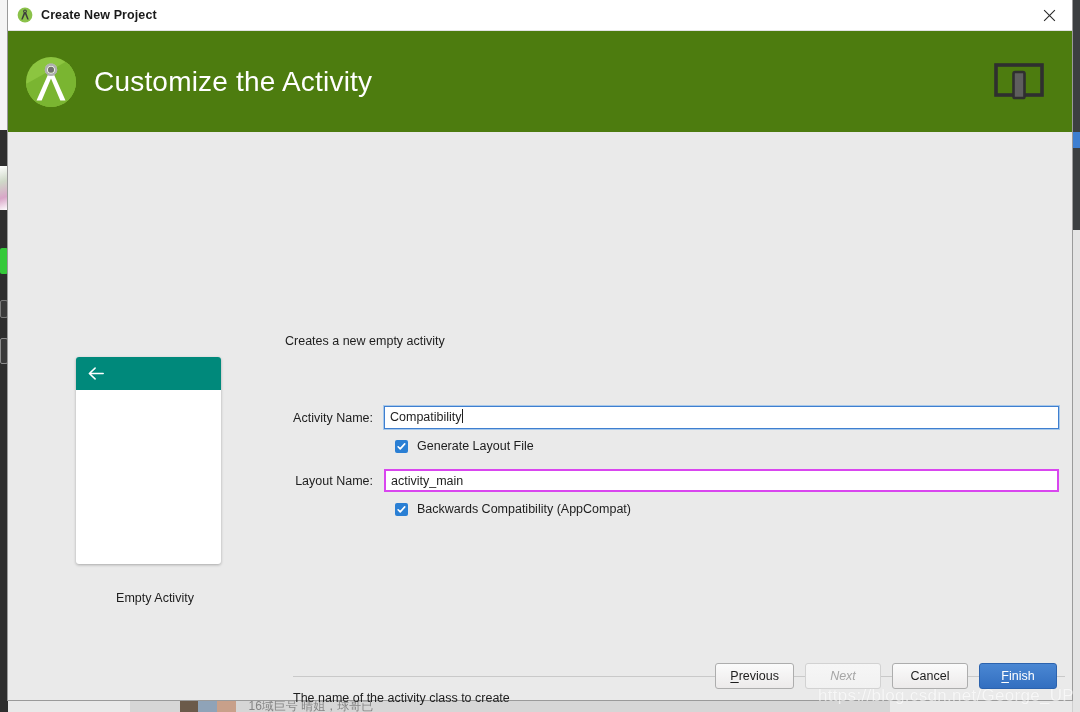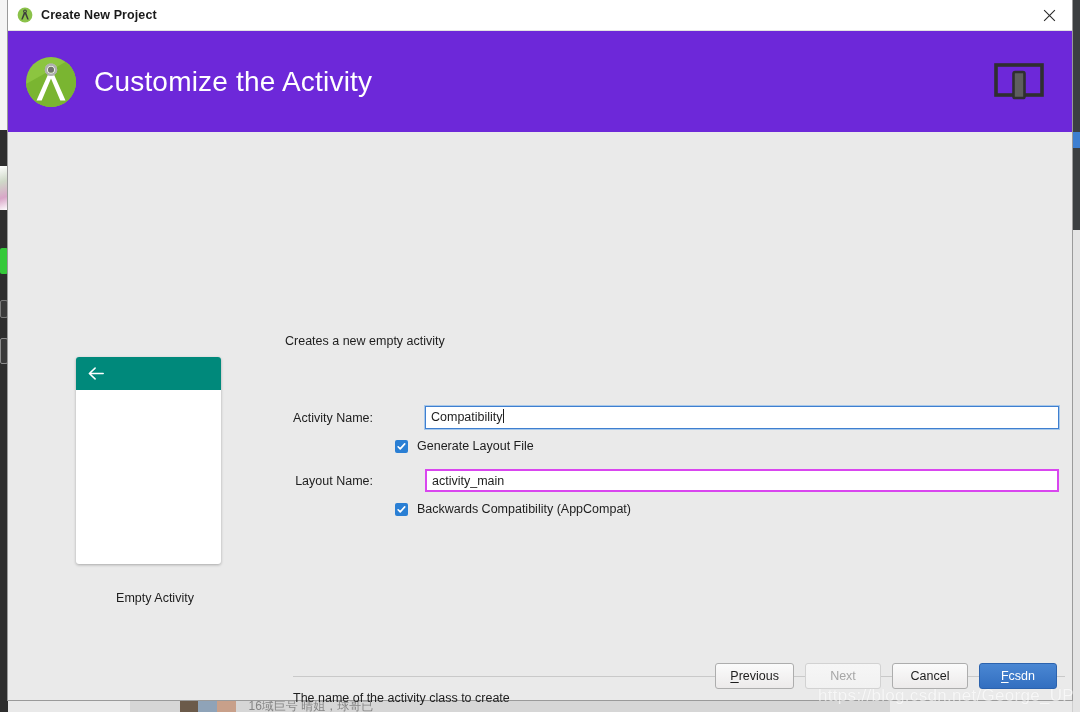--- a/index.html
+++ b/index.html
@@ -148,21 +148,21 @@
     display: flex;
     align-items: center;
     justify-content: center;
     cursor: pointer;
   }
   .titlebar-close svg { display:block; }
 
   
   .header-banner {
     height: 101px;
-    background: #6d28d9;
+    background: #4d7c0f;
     display: flex;
     align-items: center;
     flex: 0 0 auto;
     position: relative;
   }
   .header-logo {
     width: 54px;
     height: 54px;
     margin-left: 16px;
     margin-right: 16px;
@@ -233,21 +233,20 @@
     position: absolute;
     left: 277px;
     top: 274px;
     width: 774px;
   }
   .form-row {
     display: flex;
     align-items: center;
     height: 23px;
     margin-bottom: 0;
-    gap: 41px;
   }
   .form-row.spaced { margin-top: 13px; }
   .form-label {
     width: 99px;
     text-align: right;
     padding-right: 11px;
     font-size: 12.5px;
     color: #1d1d1d;
     box-sizing: border-box;
     flex: 0 0 auto;
@@ -345,20 +344,21 @@
     display: flex;
     align-items: center;
     justify-content: center;
     white-space: nowrap;
   }
   .btn.disabled {
     color: #a6a6a6;
     background: linear-gradient(#f6f6f6,#f1f1f1);
     border-color: #d2d2d2;
     cursor: default;
+    font-style: italic;
   }
   .btn.primary {
     background: linear-gradient(#4a87d3,#336fc0);
     border: 1px solid #2c63ae;
     color: #ffffff;
     min-width: 78px;
   }
   .mn { text-decoration: underline; text-underline-offset: 2px; }
 
   .watermark {
@@ -495,20 +495,20 @@
           <span>revious</span>
         </button>
       <button class="btn disabled">
           <span>Next</span>
         </button>
       <button class="btn">
           <span>Cancel</span>
         </button>
       <button class="btn primary">
           <span class="mn">F</span>
-          <span>csdn</span>
+          <span>inish</span>
         </button>
     </div>
 
   </div>
 </div>
 
 <div class="watermark">https://blog.csdn.net/George_UP</div>
 
 </body></html>

